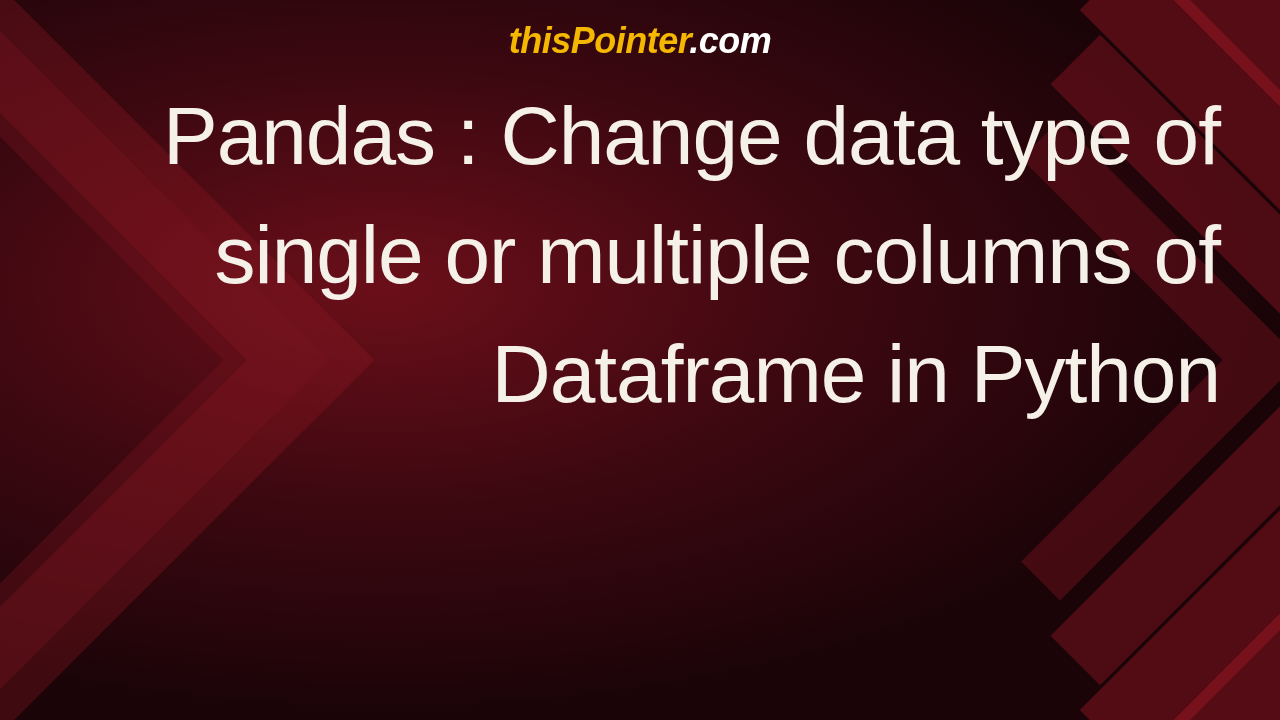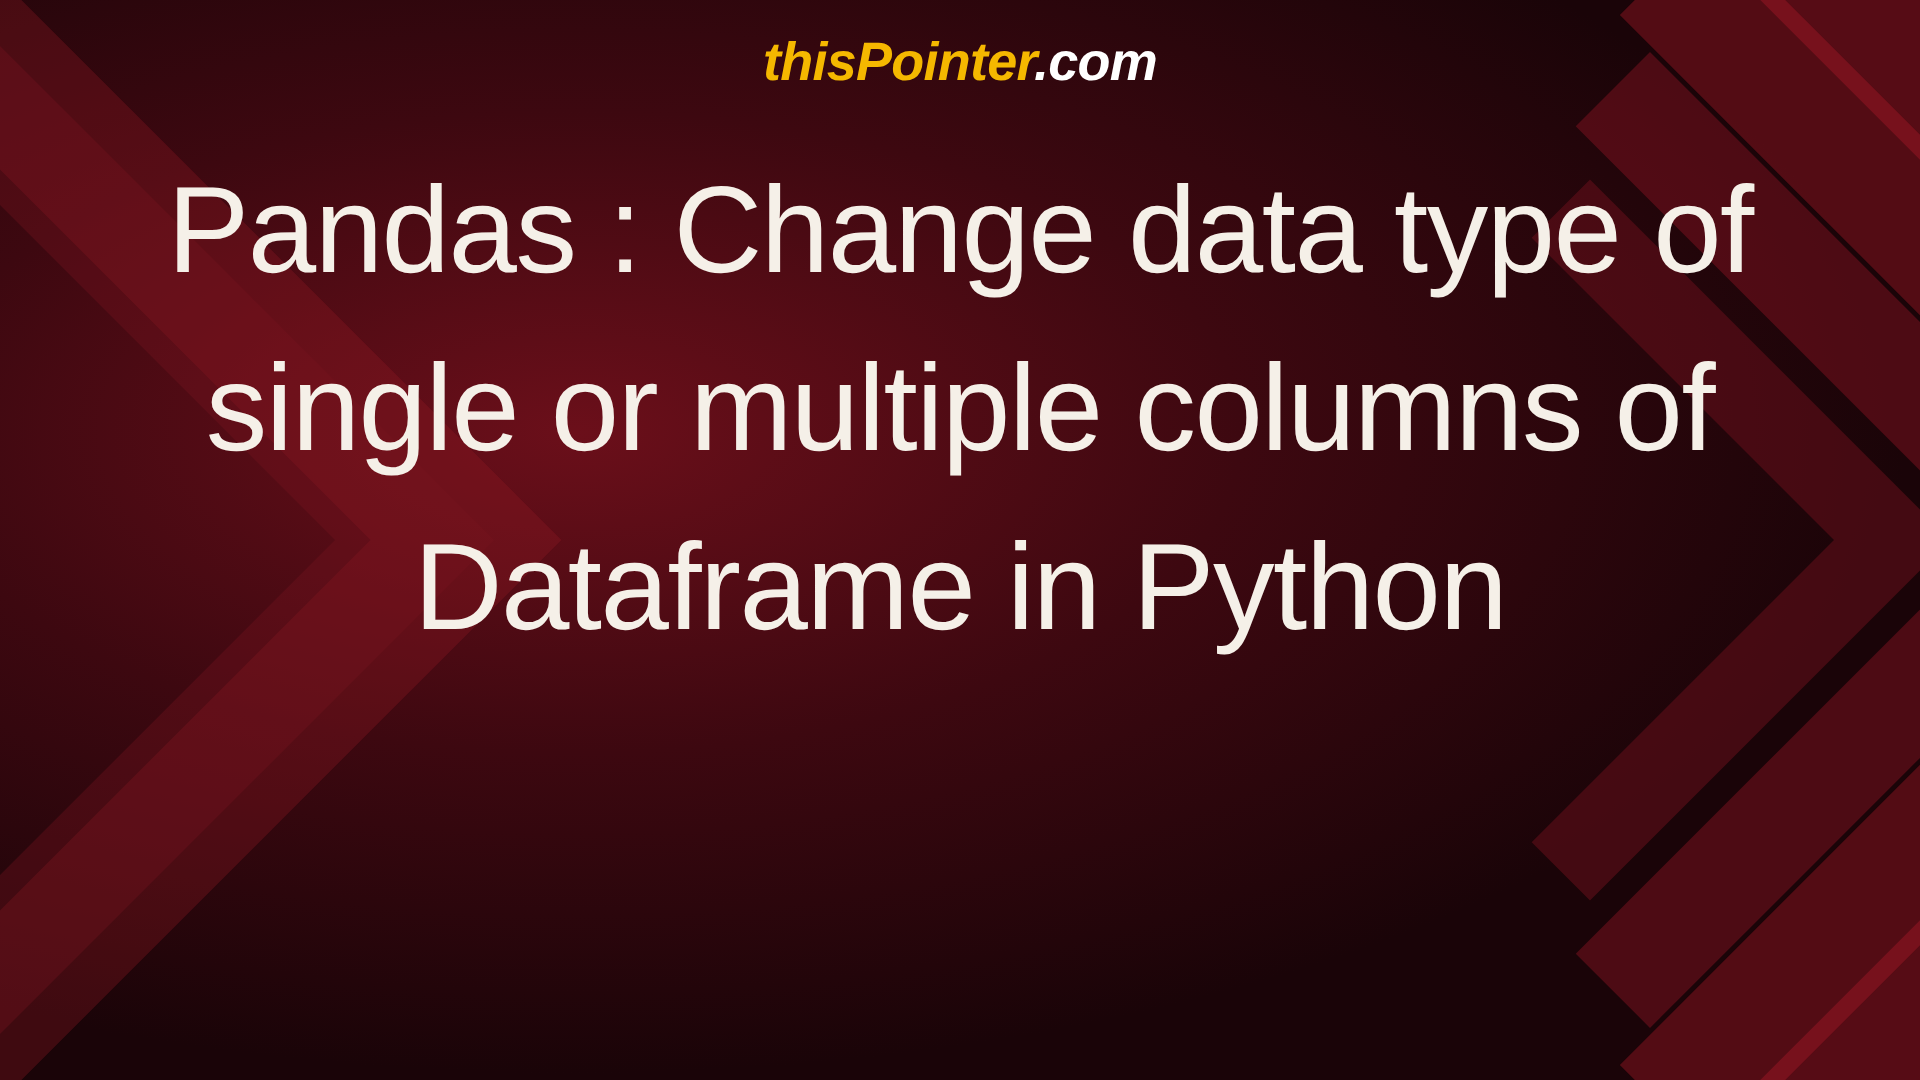--- a/index.html
+++ b/index.html
@@ -82,40 +82,40 @@
       display: flex;
       flex-direction: column;
       align-items: center;
       padding-top: 20px;
     }
     .brand {
       font-size: 36px;
       font-weight: 900;
       font-style: italic;
       letter-spacing: -0.5px;
-      margin-bottom: 33px;
+      margin-bottom: 15px;
       font-family: Arial, sans-serif;
     }
     .brand-this {
       color: #f5b800;
     }
     .brand-pointer {
       color: #f5b800;
     }
     .brand-dot {
       color: #ffffff;
     }
     .brand-com {
       color: #ffffff;
     }
     .title {
       color: #f5f0e8;
       font-size: 82px;
       font-weight: 300;
-      text-align: center;
+      text-align: right;
       line-height: 1.45;
       padding: 0 60px;
       letter-spacing: -1px;
     }
   </style>
 </head>
 <body>
 
 <div class="bg-container">
   <div class="chevron chevron-left-1"></div>

